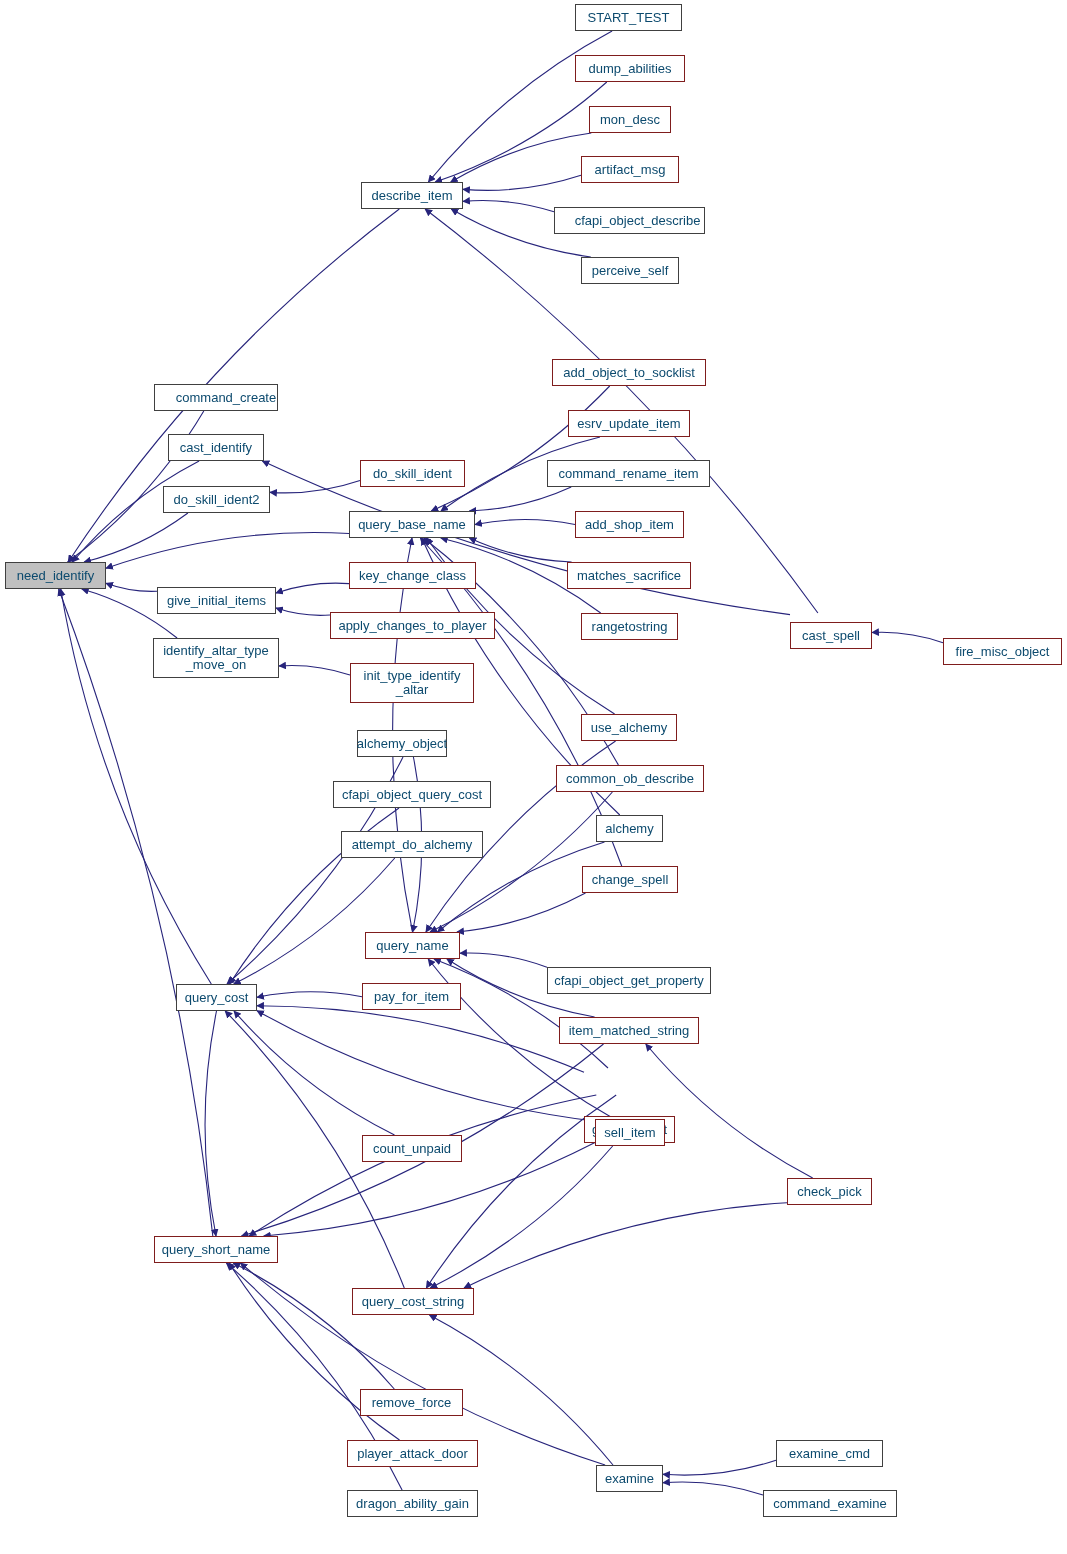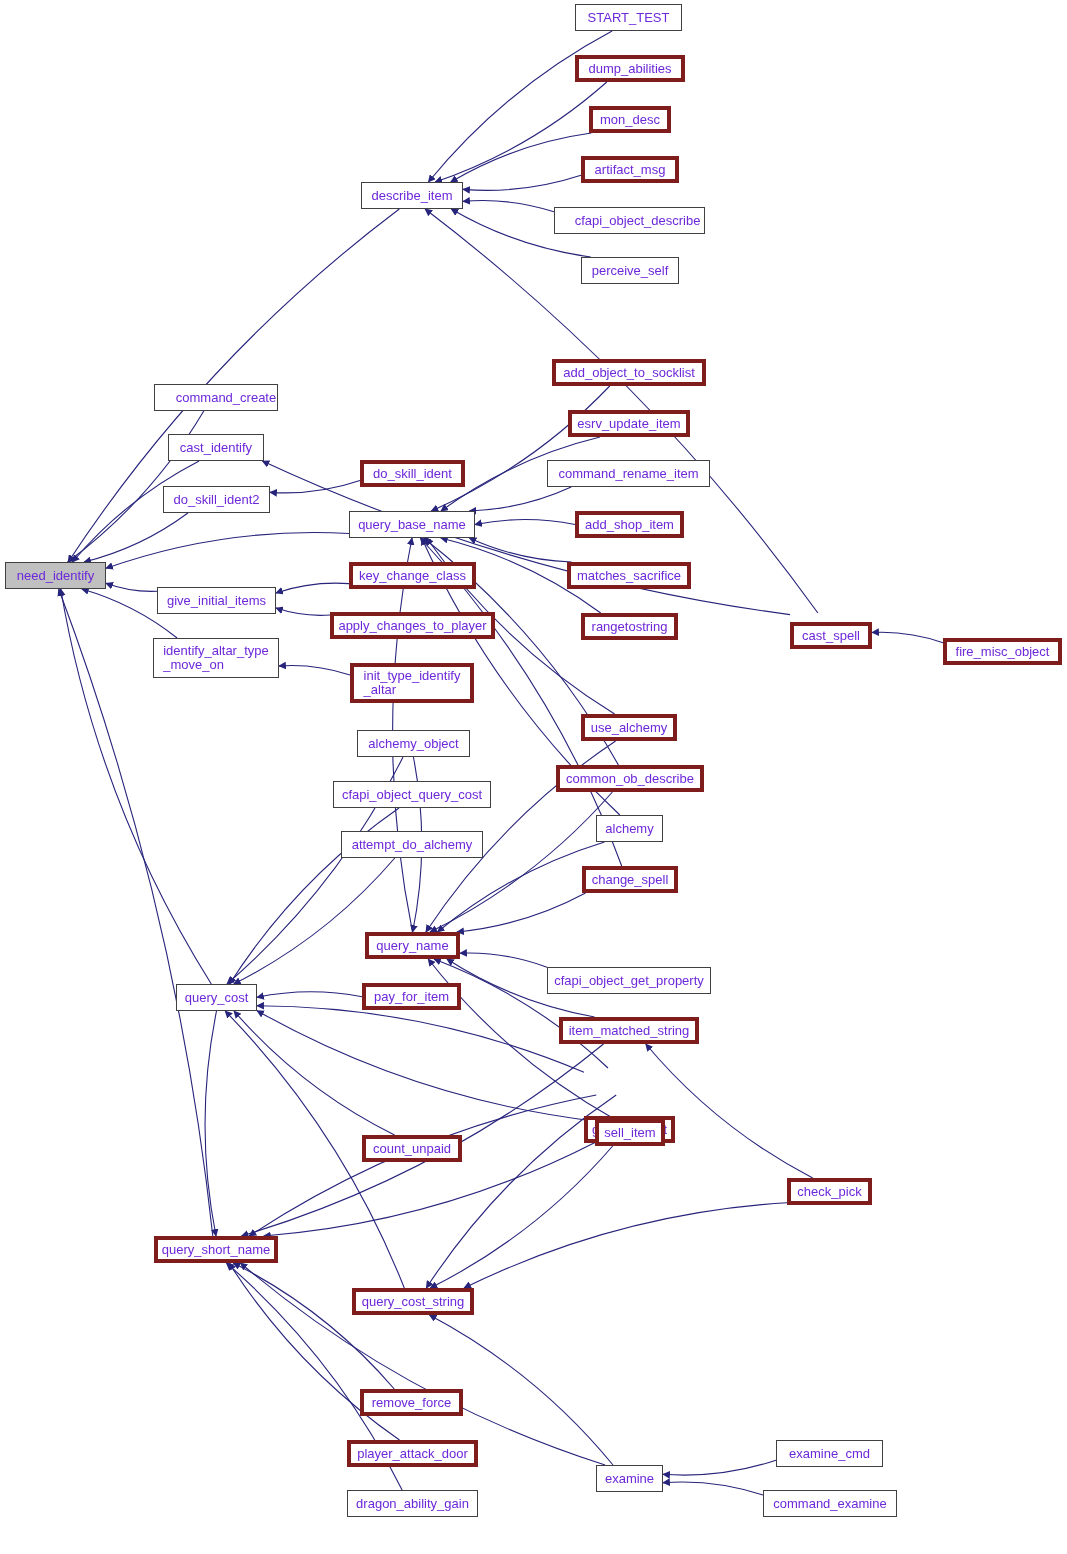--- a/index.html
+++ b/index.html
@@ -21,31 +21,31 @@
     top: 0;
     width: 1067px;
     height: 1554px;
   }
   .node {
     position: absolute;
     box-sizing: border-box;
     display: flex;
     align-items: center;
     justify-content: center;
-    text-align: left;
+    text-align: center;
     font-size: 13px;
     line-height: 14px;
-    color: #6d28d9;
+    color: #0c4a6e;
     background: #ffffff;
     white-space: pre;
     border: 1px solid #404040;
     z-index: 5;
   }
   .node.red {
-    border: 4px solid #7f1d1d;
+    border: 1px solid #7f1d1d;
   }
   .node.dark {
     border: 1px solid #404040;
   }
   .node.root {
     background: #c0c0c0;
     border: 1px solid #404040;
   }
 </style>
 </head>
@@ -149,21 +149,21 @@
 _altar</div>
       <div class="node red" style="left: 552px; top: 359px; width: 154px; height: 27px;">add_object_to_socklist</div>
       <div class="node red" style="left: 568px; top: 410px; width: 122px; height: 27px;">esrv_update_item</div>
       <div class="node dark" style="left: 547px; top: 460px; width: 163px; height: 27px;">command_rename_item</div>
       <div class="node red" style="left: 575px; top: 511px; width: 109px; height: 27px;">add_shop_item</div>
       <div class="node red" style="left: 567px; top: 562px; width: 124px; height: 27px;">matches_sacrifice</div>
       <div class="node red" style="left: 581px; top: 613px; width: 97px; height: 27px;">rangetostring</div>
       <div class="node red" style="left: 790px; top: 622px; width: 82px; height: 27px;">cast_spell</div>
       <div class="node red" style="left: 943px; top: 638px; width: 119px; height: 27px;">fire_misc_object</div>
       <div class="node red" style="left: 581px; top: 714px; width: 96px; height: 27px;">use_alchemy</div>
-      <div class="node dark" style="left: 357px; top: 730px; width: 113px; height: 27px;">alchemy_object</div>
+      <div class="node dark" style="left: 357px; top: 730px; width: 90px; height: 27px;">alchemy_object</div>
       <div class="node red" style="left: 556px; top: 765px; width: 148px; height: 27px;">common_ob_describe</div>
       <div class="node dark" style="left: 333px; top: 781px; width: 158px; height: 27px;">cfapi_object_query_cost</div>
       <div class="node dark" style="left: 596px; top: 815px; width: 67px; height: 27px;">alchemy</div>
       <div class="node dark" style="left: 341px; top: 831px; width: 142px; height: 27px;">attempt_do_alchemy</div>
       <div class="node red" style="left: 582px; top: 866px; width: 96px; height: 27px;">change_spell</div>
       <div class="node red" style="left: 365px; top: 932px; width: 95px; height: 27px;">query_name</div>
       <div class="node dark" style="left: 547px; top: 967px; width: 164px; height: 27px;">cfapi_object_get_property</div>
       <div class="node dark" style="left: 176px; top: 984px; width: 81px; height: 27px;">query_cost</div>
       <div class="node red" style="left: 362px; top: 983px; width: 99px; height: 27px;">pay_for_item</div>
       <div class="node red" style="left: 559px; top: 1017px; width: 140px; height: 27px;">item_matched_string</div>

